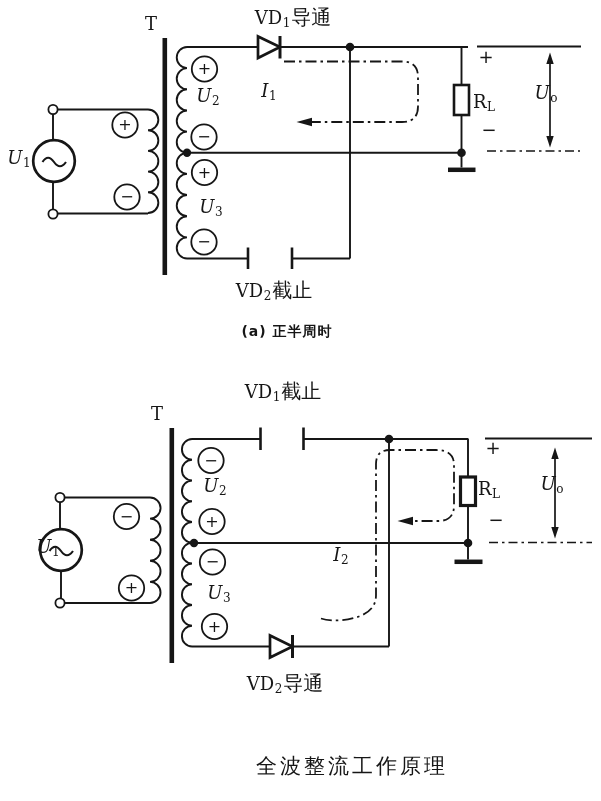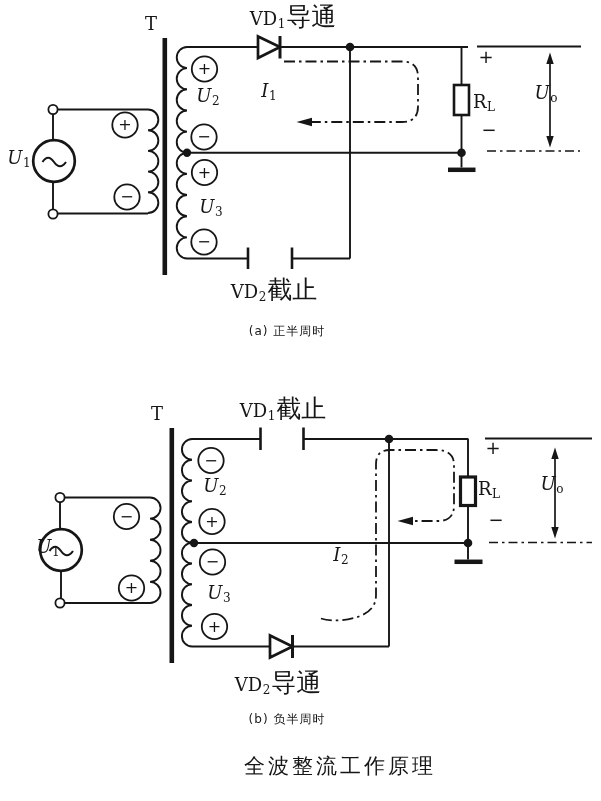--- a/index.html
+++ b/index.html
@@ -3,25 +3,25 @@
 <meta charset="utf-8">
 <style>
   html,body{margin:0;padding:0;background:#fff;}
   .page{position:relative;width:601px;height:801px;background:#fff;overflow:hidden;
         font-family:"DejaVu Serif","Liberation Serif",serif;color:#161616;}
   .page svg{position:absolute;left:0;top:0;}
   .lbl{position:absolute;transform:translate(-50%,-50%);white-space:nowrap;line-height:1;color:#161616;}
   .math{font-family:"DejaVu Serif","Liberation Serif",serif;font-size:18px;}
   .it{font-style:italic;}
   .lbl sub{font-size:12px;font-style:normal;vertical-align:-0.25em;margin-left:0.5px;line-height:1;}
-  .cjk{font-size:25px;font-family:Liberation Mono, monospace;margin-left:1px;}
+  .cjk{font-size:20px;font-family:Liberation Serif, serif;margin-left:1px;}
   .sign{font-family:"DejaVu Sans","Liberation Sans",sans-serif;font-size:18px;}
   .glyph{font-family:"DejaVu Sans","Liberation Sans",sans-serif;font-size:16px;width:24px;height:24px;
          line-height:24px;text-align:center;}
-  .cap{font-family:"DejaVu Sans","Liberation Sans",sans-serif;font-size:12px;letter-spacing:1px;}
+  .cap{font-family:"DejaVu Sans","Liberation Sans",sans-serif;font-size:14px;letter-spacing:1px;font-weight:bold;}
   .maincap{font-family:"DejaVu Sans","Liberation Sans",sans-serif;font-size:21px;letter-spacing:3px;}
 </style>
 </head>
 <body>
 
 <div class="page">
 
 <svg width="601" height="801" viewBox="0 0 601 801">
   <g stroke="#161616" fill="none" stroke-width="1.9">
 
@@ -148,33 +148,32 @@
 <span class="lbl glyph" style="left:125px;top:125px">+</span>
 <span class="lbl glyph" style="left:127px;top:197px">−</span>
 <span class="lbl glyph" style="left:204.5px;top:69px">+</span>
 <span class="lbl glyph" style="left:204px;top:137px">−</span>
 <span class="lbl glyph" style="left:204.5px;top:172.5px">+</span>
 <span class="lbl glyph" style="left:204px;top:242px">−</span>
 <span class="lbl" style="left:274px;top:291px"><span class="math">VD</span><sub>2</sub><span class="cjk">截止</span></span>
 <span class="lbl cap" style="left:287px;top:331px">(a) 正半周时</span>
 
 <span class="lbl math" style="left:157px;top:414px">T</span>
-<span class="lbl" style="left:283px;top:410px"><span class="math">VD</span><sub>1</sub><span class="cjk">截止</span></span>
+<span class="lbl" style="left:283px;top:392px"><span class="math">VD</span><sub>1</sub><span class="cjk">截止</span></span>
 <span class="lbl math it" style="left:48px;top:548px"><span>U</span><sub>1</sub></span>
 <span class="lbl math it" style="left:215px;top:487px"><span>U</span><sub>2</sub></span>
 <span class="lbl math it" style="left:219px;top:594px"><span>U</span><sub>3</sub></span>
 <span class="lbl math it" style="left:341px;top:556px"><span>I</span><sub>2</sub></span>
 <span class="lbl math" style="left:489px;top:490px"><span>R</span><sub>L</sub></span>
 <span class="lbl math it" style="left:552px;top:485px"><span>U</span><sub>o</sub></span>
 <span class="lbl sign" style="left:493px;top:448px">+</span>
 <span class="lbl sign" style="left:496px;top:520px">−</span>
 <span class="lbl glyph" style="left:126.5px;top:516.5px">−</span>
 <span class="lbl glyph" style="left:131.5px;top:588px">+</span>
 <span class="lbl glyph" style="left:211px;top:460.5px">−</span>
 <span class="lbl glyph" style="left:212px;top:521.5px">+</span>
 <span class="lbl glyph" style="left:212.5px;top:562px">−</span>
 <span class="lbl glyph" style="left:214.5px;top:626.5px">+</span>
-<span class="lbl" style="left:278px;top:684px"><span class="math">VD</span><sub>2</sub><span class="cjk">导通</span></span>
-<span class="lbl cap" style="left:287px;top:719px">(b) 负半周时</span>
+<span class="lbl" style="left:285px;top:684px"><span class="math">VD</span><sub>2</sub><span class="cjk">导通</span></span>
 
-<span class="lbl maincap" style="left:340px;top:766px">全波整流工作原理</span>
+<span class="lbl maincap" style="left:352px;top:766px">全波整流工作原理</span>
 
 </div>
 
 </body></html>

